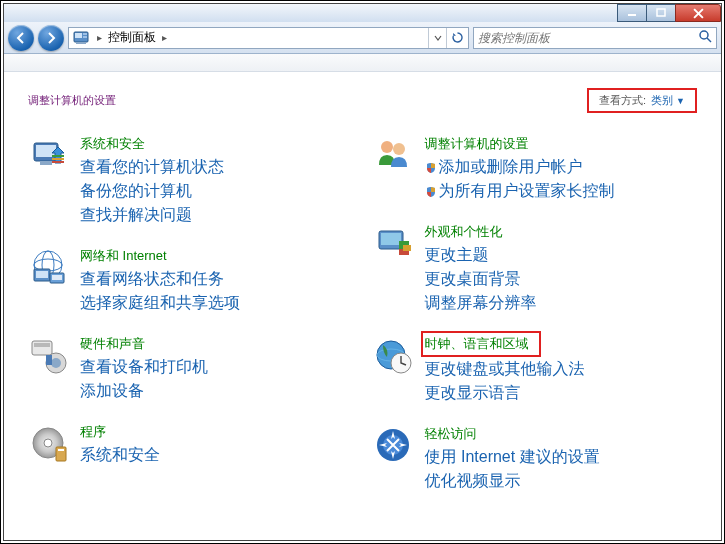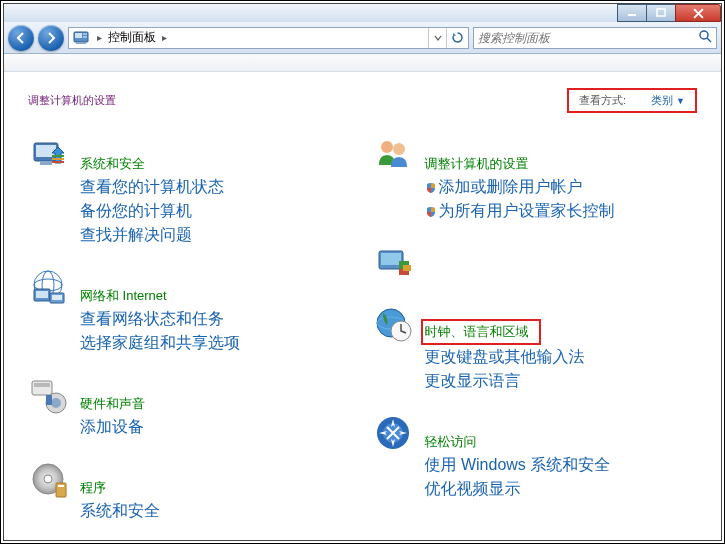--- a/index.html
+++ b/index.html
@@ -27,28 +27,28 @@
 .search-wrap { width: 244px; display: flex; align-items: center; background: #fff; border: 1px solid #91a7c0; height: 22px; padding: 0 4px; }
 .search-input { flex: 1; border: none; outline: none; font-size: 12px; font-style: italic; color: #888; background: transparent; }
 .search-icon { color: #2a5fa0; }
 
 .toolbar { background: linear-gradient(to bottom, #fafbfc 0%, #eef1f5 100%); height: 18px; border-bottom: 1px solid #d6dde6; }
 
 .content { padding: 16px 24px; background: #fff; height: calc(100% - 68px); overflow: auto; }
 .heading-row { display: flex; justify-content: space-between; align-items: center; margin-bottom: 22px; }
 .heading { font-size: 11px; color: #701a75; }
 .view-by { font-size: 11px; color: #555; border: 2px solid #e02020; padding: 3px 10px; }
-.view-by .vb-link { color: #1a63b0; margin-left: 22px; }
+.view-by .vb-link { color: #1a63b0; margin-left: 2px; }
 .view-by .vb-arrow { color: #1a63b0; font-size: 9px; }
 
 .cat-grid { display: flex; gap: 20px; }
 .cat-col { flex: 1; }
 .cat-item { display: flex; gap: 12px; margin-bottom: 20px; }
 .cat-icon { width: 40px; height: 40px; flex-shrink: 0; display: flex; align-items: center; justify-content: center; }
-.cat-body { flex: 1; margin-top: 20px; }
+.cat-body { flex: 1; }
 .cat-title { color: #008000; font-size: 13px; cursor: pointer; margin-bottom: 2px; display: inline-block; }
 .cat-title.hl { border: 2px solid #e02020; padding: 2px 10px 2px 2px; margin: -4px -10px 0 -4px; }
 .cat-link { color: #1a63b0; font-size: 16px; cursor: pointer; display: block; line-height: 1.5; }
 .shield { display: inline-block; width: 12px; height: 12px; vertical-align: -2px; margin-right: 2px; }
 </style>
 </head>
 <body>
 
 <div class="outer-border">
 <div class="window">
@@ -166,21 +166,21 @@
             <div class="cat-item">
               <div class="cat-icon">
                 <svg width="40" height="40" viewBox="0 0 40 40">
                   <rect x="4" y="6" width="20" height="14" rx="2" fill="#e8e8e8" stroke="#888"></rect>
                   <rect x="6" y="8" width="16" height="4" fill="#b8b8b8"></rect>
                   <circle cx="28" cy="28" r="10" fill="#d8d8d8" stroke="#888"></circle>
                   <circle cx="28" cy="28" r="5" fill="#8aa8c8"></circle>
                   <rect x="18" y="20" width="6" height="10" fill="#4a7ab5"></rect>
                 </svg>
               </div>
-              <div class="cat-body"><a class="cat-title">硬件和声音</a><a class="cat-link">添加设备</a></div>
+              <div class="cat-body"><a class="cat-title">硬件和声音</a><a class="cat-link">查看设备和打印机</a><a class="cat-link">添加设备</a></div>
             </div>
             <div class="cat-item">
               <div class="cat-icon">
                 <svg width="40" height="40" viewBox="0 0 40 40">
                   <circle cx="20" cy="20" r="15" fill="url(#g1)" stroke="#888"></circle>
                   <defs>
                     <radialGradient id="g1">
                       <stop offset="0%" stop-color="#f0f0f0"></stop>
                       <stop offset="60%" stop-color="#c8c8c8"></stop>
                       <stop offset="100%" stop-color="#989898"></stop>
@@ -219,20 +219,21 @@
             <div class="cat-item">
               <div class="cat-icon">
                 <svg width="40" height="40" viewBox="0 0 40 40">
                   <rect x="6" y="8" width="24" height="18" rx="2" fill="#5a8fc8" stroke="#2a5a8a"></rect>
                   <rect x="8" y="10" width="20" height="12" fill="#8fc8e8"></rect>
                   <rect x="26" y="18" width="10" height="8" fill="#3a9a3a"></rect>
                   <rect x="26" y="26" width="10" height="6" fill="#c84a3a"></rect>
                   <rect x="30" y="22" width="8" height="6" fill="#d8a030"></rect>
                 </svg>
               </div>
+              <div class="cat-body"><a class="cat-title">外观和个性化</a><a class="cat-link">更改主题</a><a class="cat-link">更改桌面背景</a><a class="cat-link">调整屏幕分辨率</a></div>
             </div>
             <div class="cat-item">
               <div class="cat-icon">
                 <svg width="40" height="40" viewBox="0 0 40 40">
                   <circle cx="18" cy="20" r="14" fill="#4a9ad8" stroke="#1a5a9a"></circle>
                   <ellipse cx="18" cy="20" rx="14" ry="6" fill="none" stroke="#6ab8e8" stroke-width="0.8"></ellipse>
                   <path d="M10 10 Q16 14 14 22 Q10 18 10 10" fill="#3a8a4a"></path>
                   <circle cx="28" cy="28" r="10" fill="#f8f8f8" stroke="#888"></circle>
                   <path d="M28 21 L28 28 L33 30" stroke="#444" stroke-width="1.4" fill="none"></path>
                 </svg>
@@ -241,20 +242,20 @@
             </div>
             <div class="cat-item">
               <div class="cat-icon">
                 <svg width="40" height="40" viewBox="0 0 40 40">
                   <circle cx="20" cy="20" r="16" fill="#2a6ab8"></circle>
                   <circle cx="20" cy="20" r="10" fill="#4a8ad8"></circle>
                   <path d="M20 6 L22 14 L20 12 L18 14 Z M34 20 L26 22 L28 20 L26 18 Z M20 34 L18 26 L20 28 L22 26 Z M6 20 L14 18 L12 20 L14 22 Z" fill="#fff"></path>
                   <path d="M14 14 L26 26 M26 14 L14 26" stroke="#fff" stroke-width="2"></path>
                 </svg>
               </div>
-              <div class="cat-body"><a class="cat-title">轻松访问</a><a class="cat-link">使用 Windows 系统和安全</a><a class="cat-link">优化视频显示</a></div>
+              <div class="cat-body"><a class="cat-title">轻松访问</a><a class="cat-link">使用 Internet 建议的设置</a><a class="cat-link">优化视频显示</a></div>
             </div>
           </div>
     </div>
   </div>
 
 </div>
 </div>
 
 </body></html>

